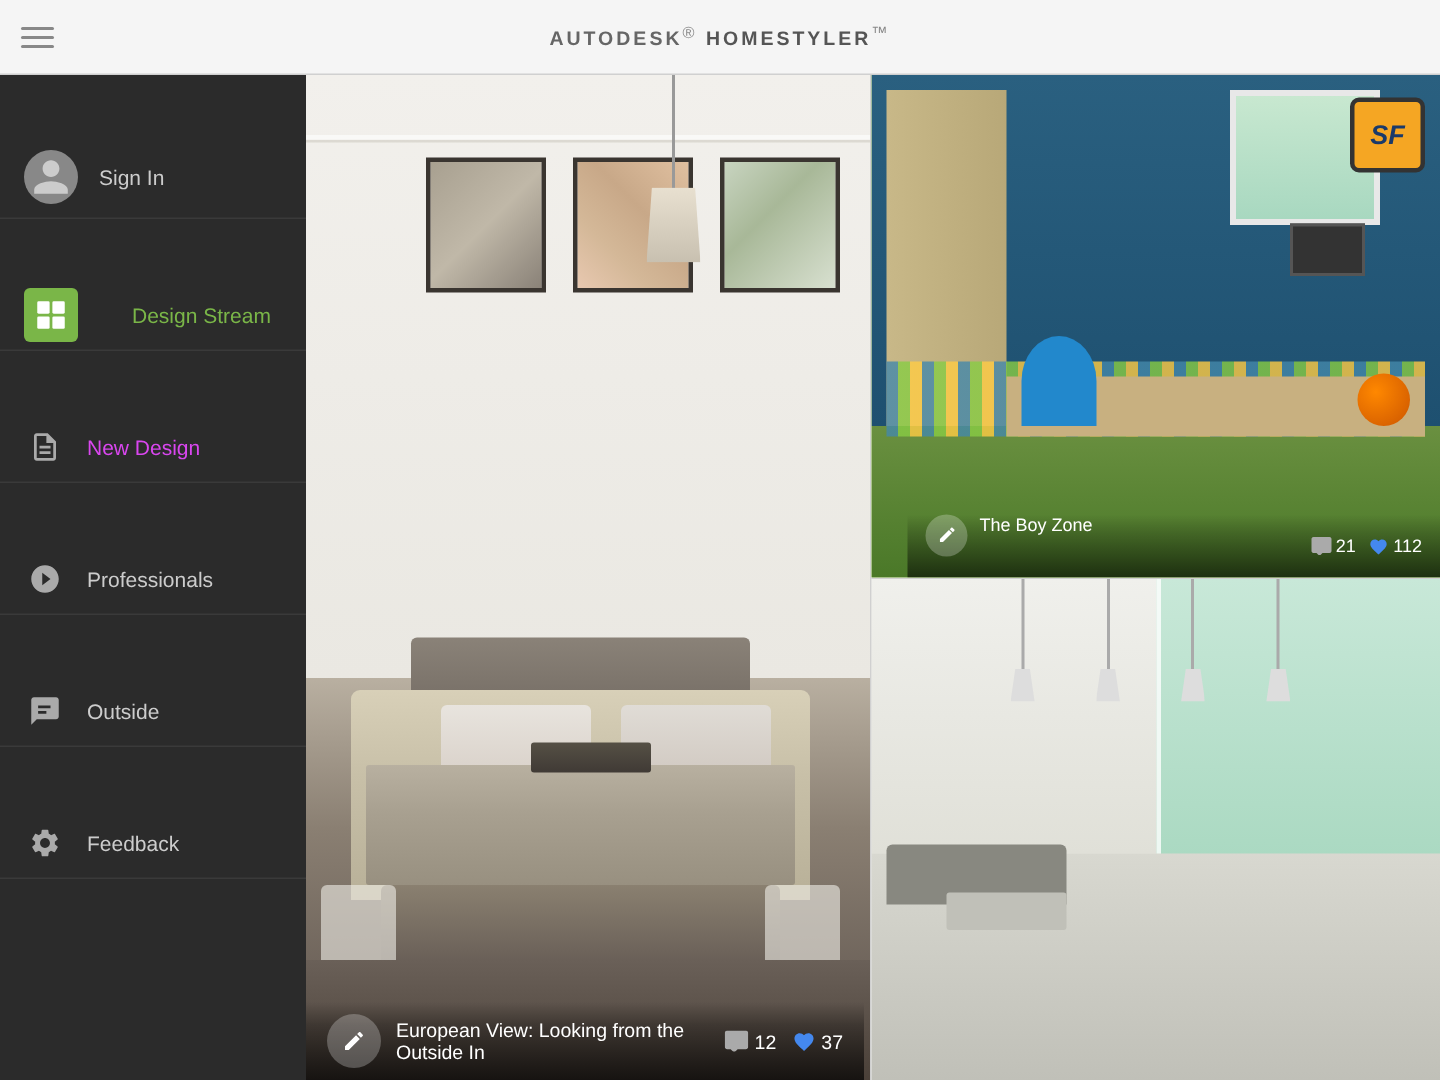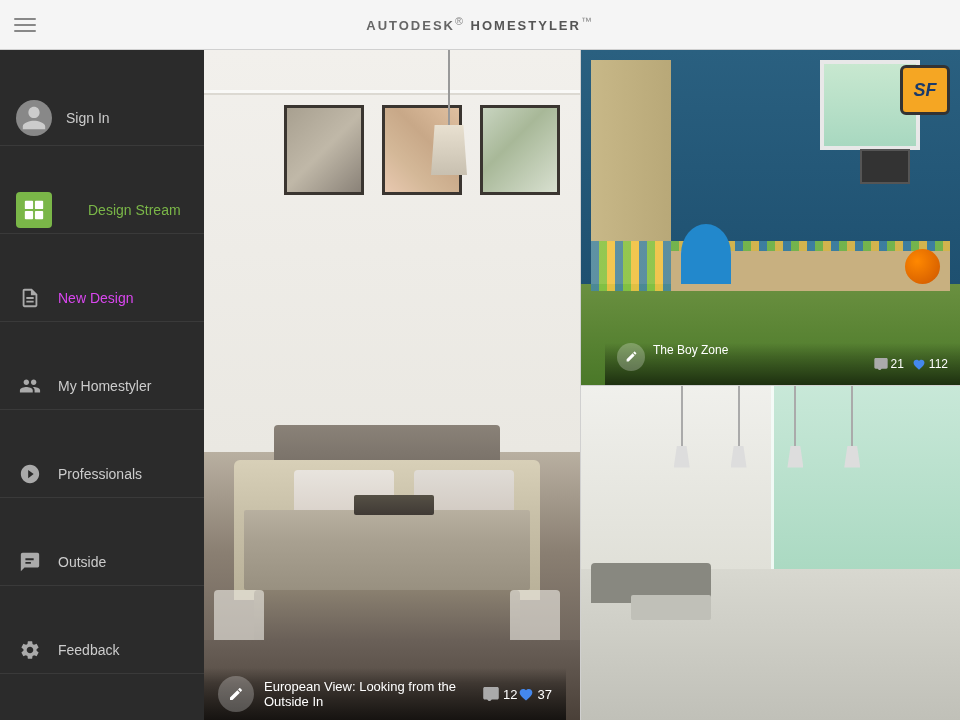--- a/index.html
+++ b/index.html
@@ -313,21 +313,21 @@
       width: 50px;
       height: 60px;
       background: rgba(240,238,232,0.6);
       border-radius: 4px 4px 0 0;
     }
 
     
     .bottom-overlay {
       position: absolute;
       bottom: 0;
-      left: 0; right: 14px;
+      left: 0; right: 4px;
       height: 52px;
       background: linear-gradient(to top, rgba(0,0,0,0.7) 0%, rgba(0,0,0,0.3) 70%, transparent 100%);
       display: flex;
       align-items: center;
       padding: 0 14px;
       gap: 10px;
     }
     .edit-btn-circle {
       width: 36px;
       height: 36px;
@@ -340,20 +340,21 @@
     }
     .bottom-title {
       flex: 1;
       color: white;
       font-size: 13px;
       font-weight: 400;
     }
     .stats-row {
       display: flex;
       align-items: center;
+      gap: 10px;
       text-align: right;
     }
     .stat-item {
       display: flex;
       align-items: center;
       gap: 4px;
       color: white;
       font-size: 13px;
     }
 
@@ -632,28 +633,20 @@
 
   <div class="sidebar-item">
     <div class="icon-wrap">
       <svg viewBox="0 0 24 24" class="sidebar-icon">
         <path d="M14 2H6c-1.1 0-2 .9-2 2v16c0 1.1.9 2 2 2h12c1.1 0 2-.9 2-2V8l-6-6zm4 18H6V4h7v5h5v11zM8 15h8v2H8zm0-4h8v2H8z"></path>
       </svg>
     </div>
     <span style="color:#d946ef;font-size:14px;">New Design</span>
   </div>
 
-  <div class="sidebar-item">
-    <div class="icon-wrap">
-      <svg viewBox="0 0 24 24" class="sidebar-icon">
-        <path d="M16 11c1.66 0 2.99-1.34 2.99-3S17.66 5 16 5c-1.66 0-3 1.34-3 3s1.34 3 3 3zm-8 0c1.66 0 2.99-1.34 2.99-3S9.66 5 8 5C6.34 5 5 6.34 5 8s1.34 3 3 3zm0 2c-2.33 0-7 1.17-7 3.5V19h14v-2.5c0-2.33-4.67-3.5-7-3.5zm8 0c-.29 0-.62.02-.97.05 1.16.84 1.97 1.97 1.97 3.45V19h6v-2.5c0-2.33-4.67-3.5-7-3.5z"></path>
-      </svg>
-    </div>
-    <span style="color:#ccc;font-size:14px;">My Homestyler</span>
-  </div>
 
   <div class="sidebar-item">
     <div class="icon-wrap">
       <svg viewBox="0 0 24 24" class="sidebar-icon">
         <path d="M12 2C6.48 2 2 6.48 2 12s4.48 10 10 10 10-4.48 10-10S17.52 2 12 2zm-2 14.5v-9l6 4.5-6 4.5z"></path>
       </svg>
     </div>
     <span style="color:#ccc;font-size:14px;">Professionals</span>
   </div>
 

